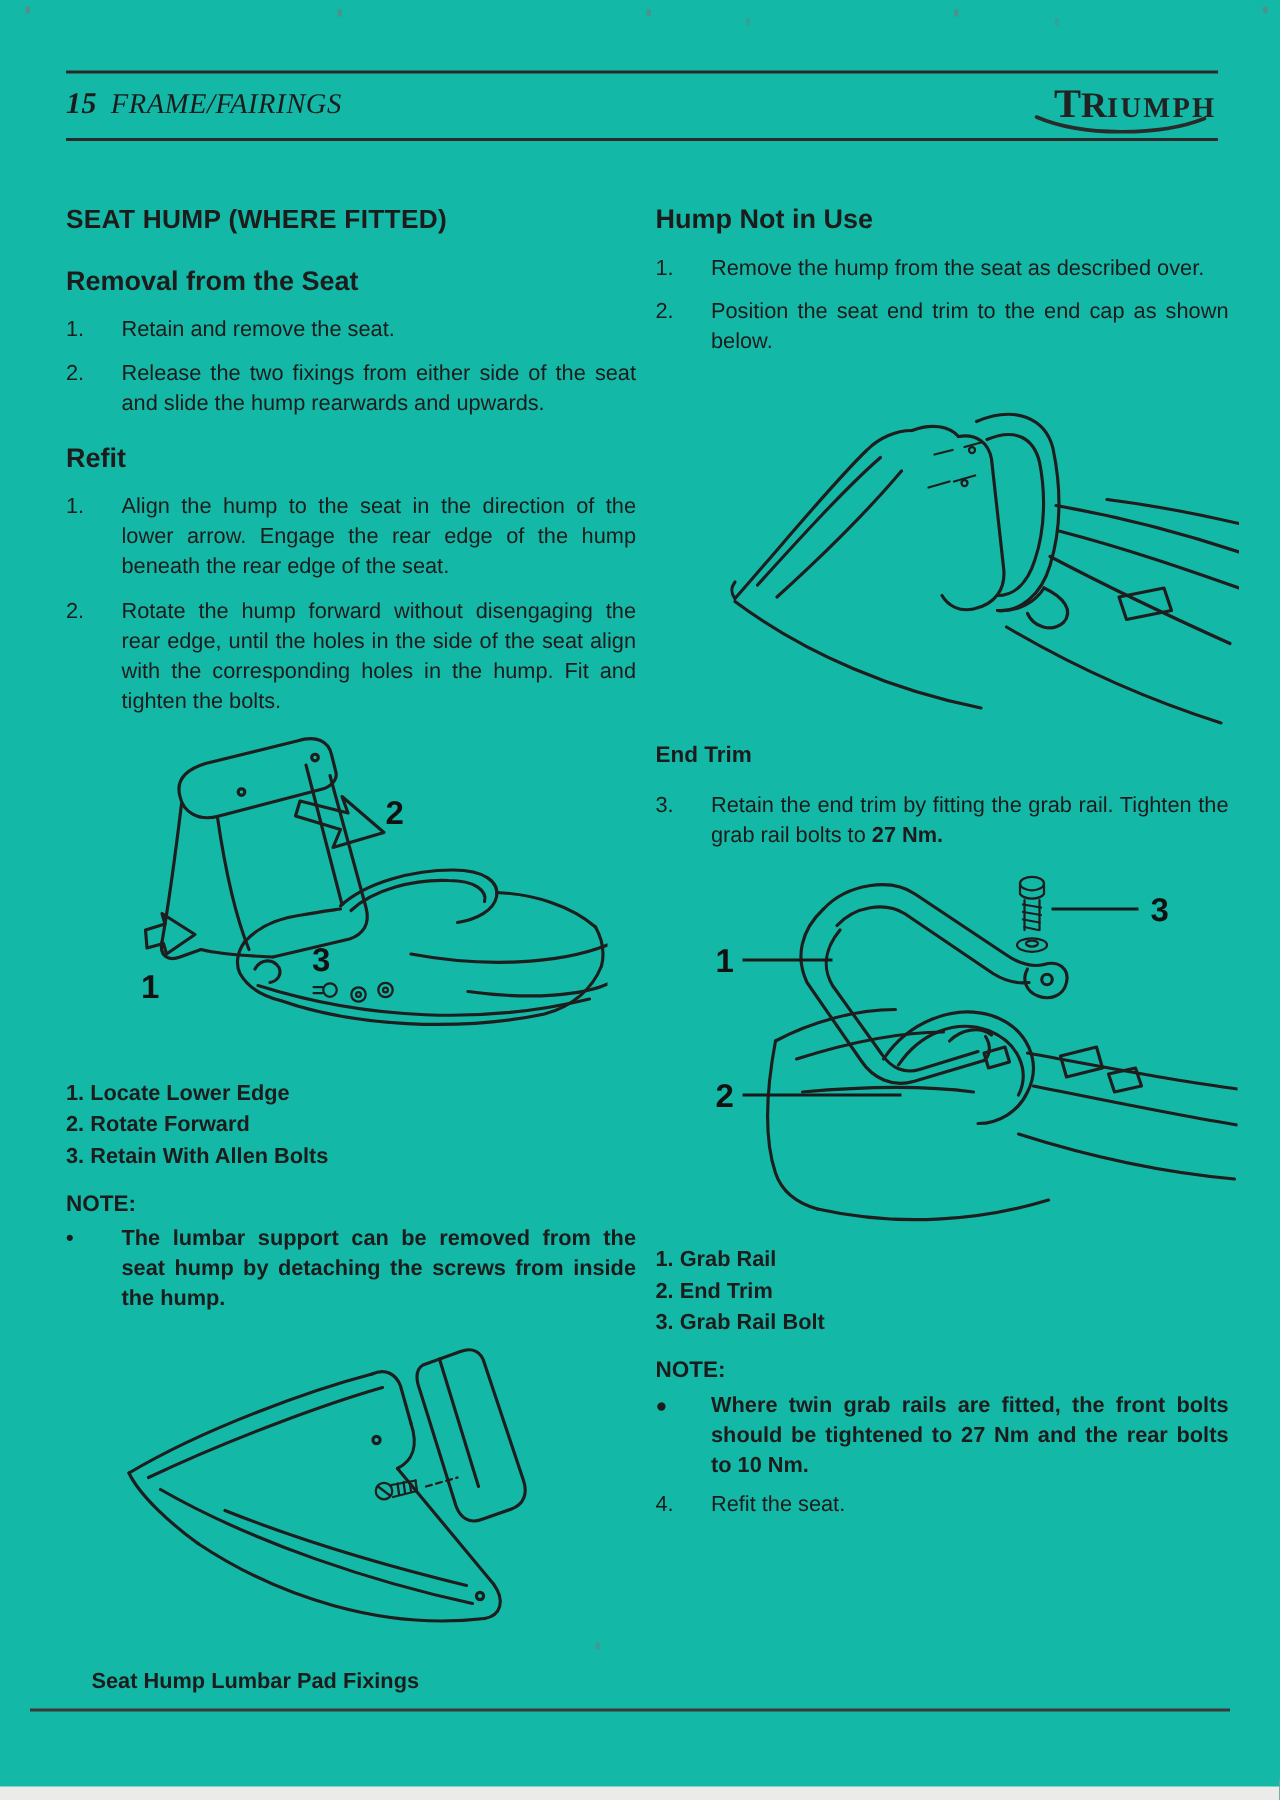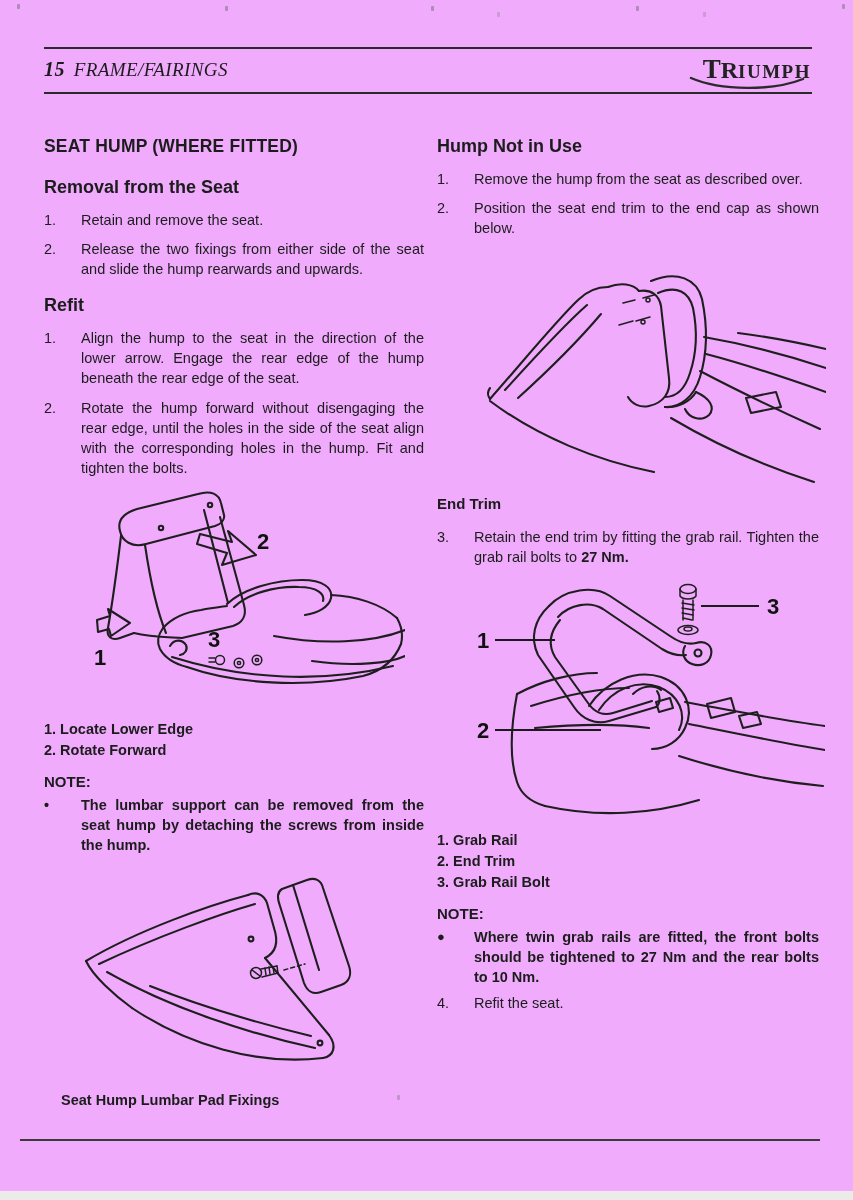--- a/index.html
+++ b/index.html
@@ -1,18 +1,18 @@
 <!DOCTYPE html>
 <html><head>
 <meta charset="utf-8">
 <style>
   html,body{margin:0;padding:0;background:#9a9a9a;}
   .page{
     position:relative;width:853px;height:1200px;margin:0 auto;
-    background:#f0abfc;overflow:hidden;
+    background:#14b8a6;overflow:hidden;
     font-family:"Liberation Sans",sans-serif;color:#1c1c1c;
     -webkit-font-smoothing:antialiased;
   }
   
   .rule{position:absolute;background:#2a2a2a;}
   .hdr-rule-top{left:44px;width:768px;top:47px;height:2px;}
   .hdr-rule-bot{left:44px;width:768px;top:92px;height:2px;}
   .hdr-chapter{
     position:absolute;left:44px;top:58px;
     font-family:"Liberation Serif",serif;font-style:italic;font-size:19px;
@@ -154,20 +154,21 @@
         </g>
         <text class="fig-num" x="197" y="62">2</text>
         <text class="fig-num" x="34" y="178">1</text>
         <text class="fig-num" x="148" y="160">3</text>
       </svg>
     </div>
 
     <div class="legend">
       <div>1. Locate Lower Edge</div>
       <div>2. Rotate Forward</div>
+      <div>3. Retain With Allen Bolts</div>
     </div>
 
     <div class="note-h">NOTE:</div>
     <div class="note-item">
       <span class="bullet">•</span>
       <span class="txt">The lumbar support can be removed from the seat hump by detaching the screws from inside the hump.</span>
     </div>
 
     <div class="fig" style="margin:14px 0 0 14px">
       <svg width="340" height="205" viewBox="0 0 340 205">

